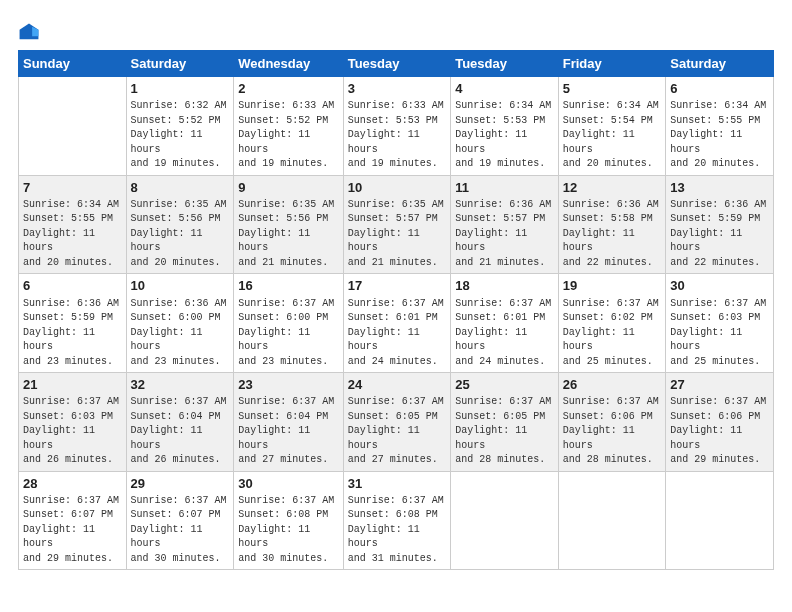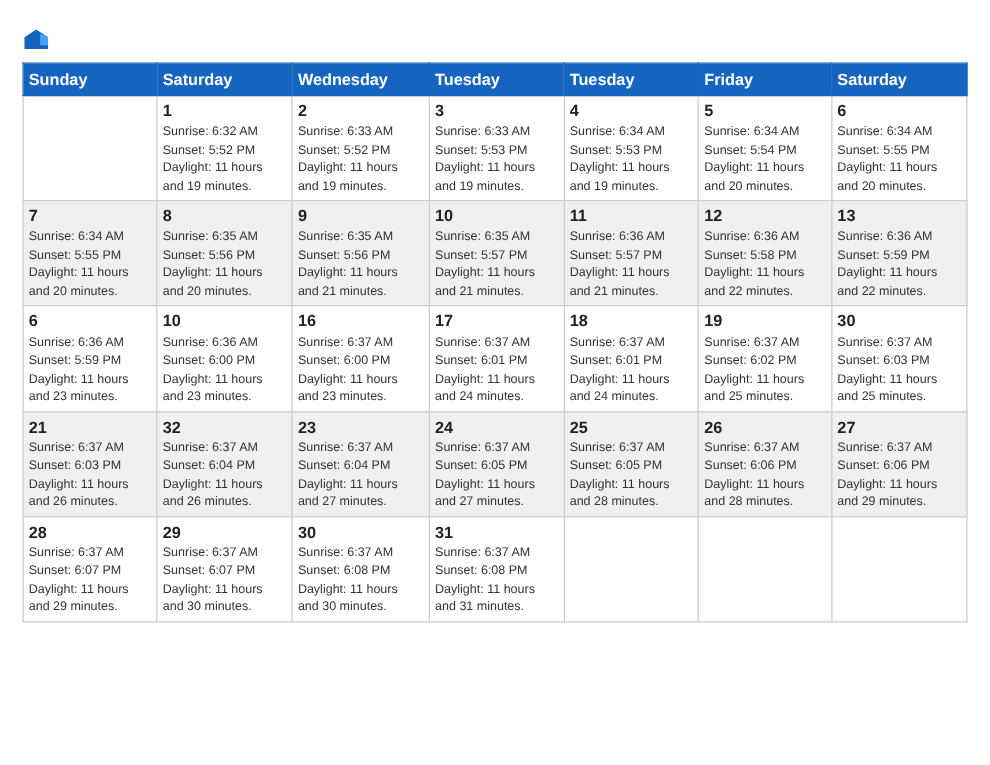--- a/index.html
+++ b/index.html
@@ -82,20 +82,21 @@
       font-size: 13px;
       font-weight: bold;
       color: #222;
       display: block;
       margin-bottom: 1px;
     }
     .day-info {
       font-size: 10px;
       color: #333;
       line-height: 1.45;
+      font-family: Liberation Mono, monospace;
     }
     .empty-cell {
       background: #f9f9f9;
     }
     .row-shaded td {
       background: #f0f0f0;
     }
     .row-white td {
       background: #fff;
     }

